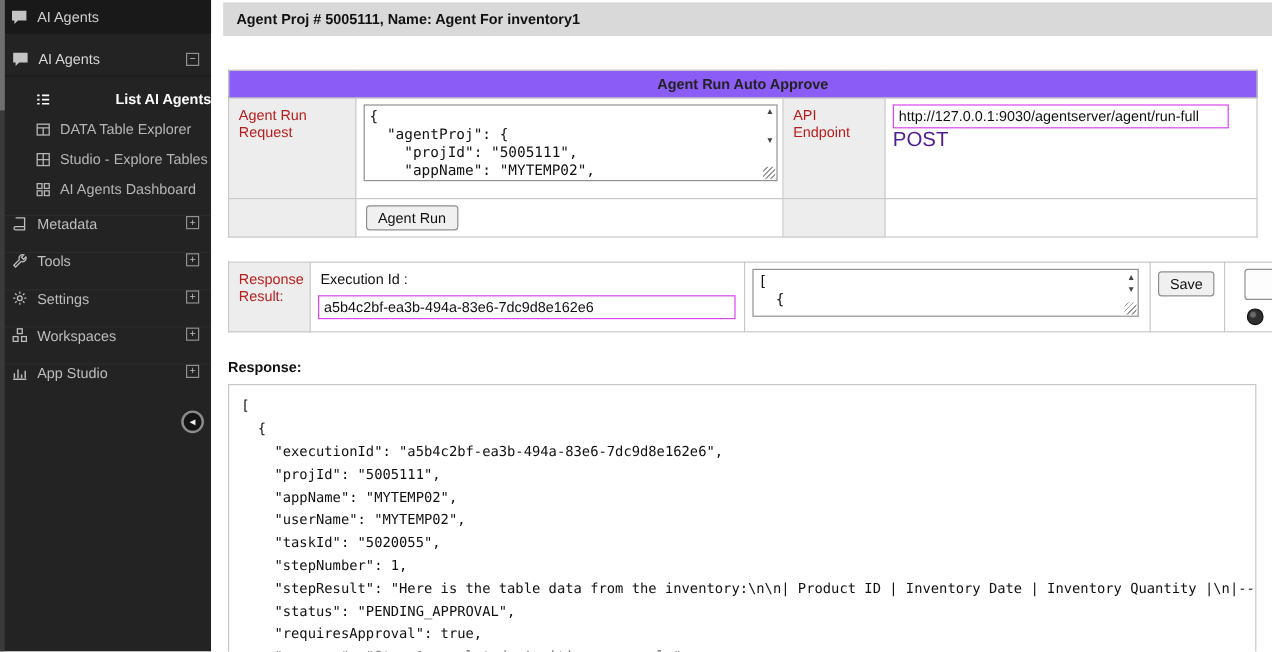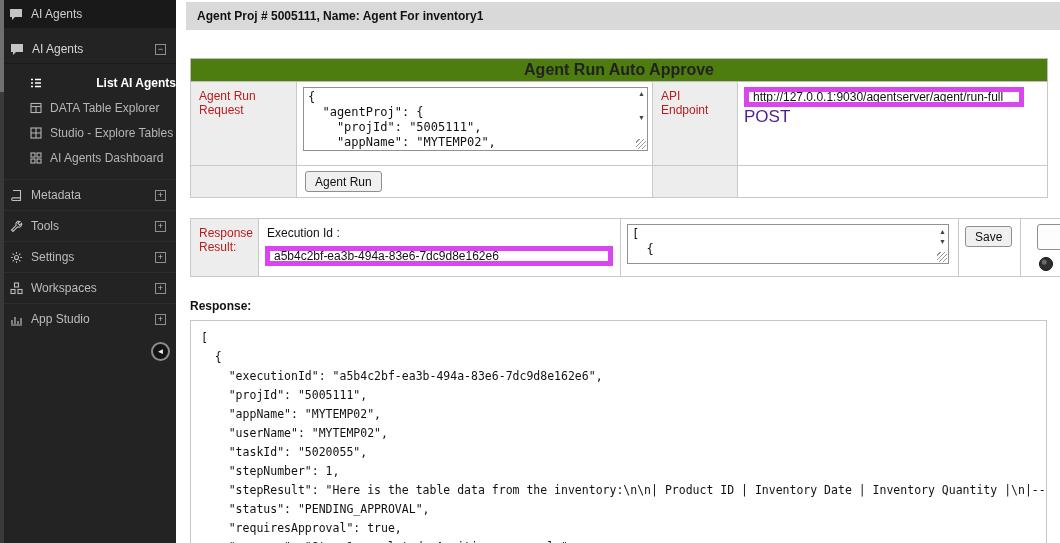--- a/index.html
+++ b/index.html
@@ -16,59 +16,59 @@
   .sb-thumb { width:4px; height:92px; background:#6f6f6f; }
   .brand { height:28px; background:#191919; display:flex; align-items:center;
            gap:8px; padding:0 10px 0 9px; color:#cfcfcf; }
   .nav-head { height:29px; margin-top:7px; display:flex; align-items:center; gap:8px;
               padding:0 10px; color:#d6d6d6; cursor:pointer; border-bottom:1px solid #1b1b1b; }
   .subs { margin-top:6px; }
   .sub { display:flex; align-items:center; height:25px; padding-left:30px; gap:8px;
          color:#b5b5b5; cursor:pointer; }
   .sub.active { color:#ffffff; font-weight:bold;justify-content:space-between; }
   .groups { margin-top:9px; }
-  .nav-group { display:flex; align-items:center; height:31px; padding:0 10px; gap:8px;
+  .nav-group { display:flex; align-items:flex-start; height:31px; padding:0 10px; gap:8px;
                color:#bdbdbd; cursor:pointer; border-top:1px solid #2c2c2c; }
   .tg { margin-left:auto; width:11px; height:11px; border:1px solid #8f8f8f;
         color:#bdbdbd; font-size:9px; line-height:9px; text-align:center; flex:none; }
   .icon { display:inline-flex; flex:none; align-items:center; }
   .icon svg { stroke:currentColor; }
   .collapse { position:absolute; left:151px; top:342px; width:19px; height:19px;
               border-radius:50%; background:#141414; border:2px solid #8b8b8b;
               color:#eee; display:flex; align-items:center; justify-content:center;
               font-size:8px; cursor:pointer; z-index:5; }
 
   
   .main { position:absolute; left:176px; top:0; right:0; bottom:0; background:#fff; }
   .topbar { margin:2px 0 0 10px; height:28px; background:#d9d9d9; display:flex;
             align-items:center; padding-left:11px; font-size:12px; font-weight:bold; color:#111; }
   .content { margin-left:14px; width:857px; }
 
   table.panel, table.panel2 { border-collapse:collapse; table-layout:fixed; }
   table.panel { width:857px; margin-top:28px; }
   table.panel2 { width:940px; margin-top:20px; }
-  .panel th { background:#4d7c0f; border:1px solid #bdbdbd; font-size:16px;
+  .panel th { background:#8b5cf6; border:1px solid #bdbdbd; font-size:12px;
               font-weight:bold; height:23px; color:#222; }
   .panel td, .panel2 td { border:1px solid #c9c9c9; vertical-align:top;
                           padding:5px 6px; font-size:12px; background:#fff; }
   td.lbl { background:#ededed; color:#b91c1c; padding:7px 8px; }
   tr.row1 td { height:84px; }
   tr.btnrow td { height:32px; vertical-align:middle; }
   .panel2 td { height:56px; }
 
   .fake-ta { position:relative; width:345px; height:64px; border:1px solid #919191;
              background:#fff; overflow:hidden; cursor:text; }
   .fake-ta pre { margin:2px 18px 0 4px; white-space:pre;
                  font:12px "DejaVu Sans Mono", monospace; line-height:15px; }
   .fake-ta2 { width:322px; height:40px; }
   .sa { position:absolute; right:2px; font-size:7px; color:#444; line-height:8px; cursor:pointer; }
   .grip { position:absolute; right:1px; bottom:1px; width:10px; height:10px; cursor:nwse-resize;
           background:repeating-linear-gradient(135deg, transparent 0 2px, #999 2px 3px); }
 
-  input.txt { border:5px solid #d946ef; height:20px; font-size:12px; padding:0 4px;
+  input.txt { border:1px solid #d946ef; height:20px; font-size:12px; padding:0 4px;
               font-family:"Liberation Sans", sans-serif; background:#fff; color:#111; }
   .api-input { width:280px; }
   .exec-input { width:348px; }
   .method { margin-top:0; font-size:17px; color:#4c1d95; }
   .exec-lbl { font-size:12px; margin:2px 0 6px 2px; }
 
   button.btn { border:1px solid #8f8f8f; background:#f0f0f0; border-radius:3px;
                font-size:12px; padding:2px 9px; height:21px; color:#111;
                font-family:"Liberation Sans", sans-serif; cursor:pointer; }
   .runbtn { margin-left:2px; }

